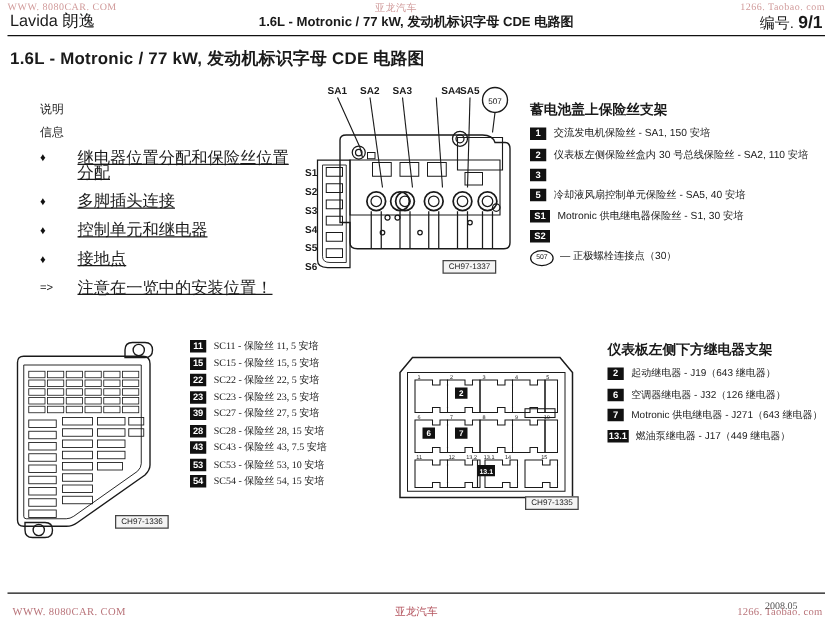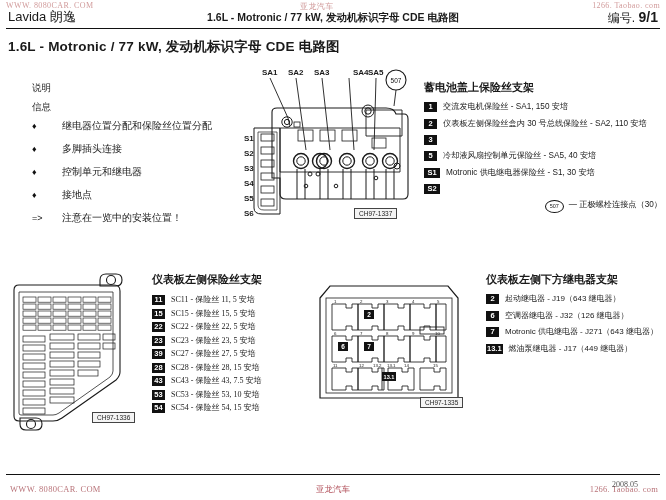--- a/index.html
+++ b/index.html
@@ -66,21 +66,21 @@
   }
 
   
   .notes { position: absolute; left: 32px; top: 80px; width: 210px; font-size: 9.5px; }
   .notes .lead { margin-bottom: 4px; line-height: 15px; }
   .notes ul { list-style: none; margin: 6px 0 0 0; padding: 0; }
   .notes li { display: flex; margin-bottom: 11px; line-height: 12px; }
   .notes li .bul {
     width: 30px; flex: none; font-size: 9px; color: #111;
   }
-  .notes li .txt { font-size: 10px; }
+  .notes li .txt { font-size: 13px; text-decoration: underline; }
 
   
   .legend-batt { position: absolute; left: 424px; top: 80px; width: 238px; }
   .legend-title { font-size: 11px; font-weight: bold; margin-bottom: 7px; }
   .legend-row { display: flex; margin-bottom: 6px; line-height: 10.5px; }
   .chip {
     flex: none;
     display: inline-block;
     min-width: 11px; height: 10px;
     background: #111; color: #fff;
@@ -306,21 +306,21 @@
     <span class="chip">5</span>
     <span class="desc">冷却液风扇控制单元保险丝 - SA5,  40 安培</span>
   </div>
   <div class="legend-row">
     <span class="chip wide">S1</span>
     <span class="desc">Motronic 供电继电器保险丝 - S1,  30 安培</span>
   </div>
   <div class="legend-row">
     <span class="chip wide">S2</span>
   </div>
-  <div class="legend-row" style="margin-top:4px;justify-content:flex-end;">
+  <div class="legend-row" style="margin-top:4px;">
     <span class="ring">507</span>
     <span class="desc">— 正极螺栓连接点（30）</span>
   </div>
 </div>
 
 <div class="dgm-fusebox">
   <svg width="148" height="160" viewBox="0 0 148 160">
 
     <g fill="none" stroke="#1a1a1a" stroke-width="1.1">
       <path d="M96 14 L112 14 Q118 14 118 8 Q118 2 112 2 L102 2 Q96 2 96 8 Z"></path>
@@ -405,21 +405,20 @@
       <rect x="99" y="71" width="12" height="6"></rect>
       <rect x="74" y="80" width="22" height="6"></rect>
       <rect x="74" y="89" width="22" height="6"></rect>
       <rect x="74" y="98" width="20" height="6"></rect>
     </g>
   </svg>
   <div class="tagbox" style="left:88px; top:140px;">CH97-1336</div>
 </div>
 
 <div class="fuse-list">
-  <div class="legend-title">仪表板左侧保险丝支架</div>
 
   <div class="fuse-row">
     <span class="chip">11</span>
     <span class="desc">SC11 - 保险丝 11,  5 安培</span>
   </div>
   <div class="fuse-row">
     <span class="chip">15</span>
     <span class="desc">SC15 - 保险丝 15,  5 安培</span>
   </div>
   <div class="fuse-row">

